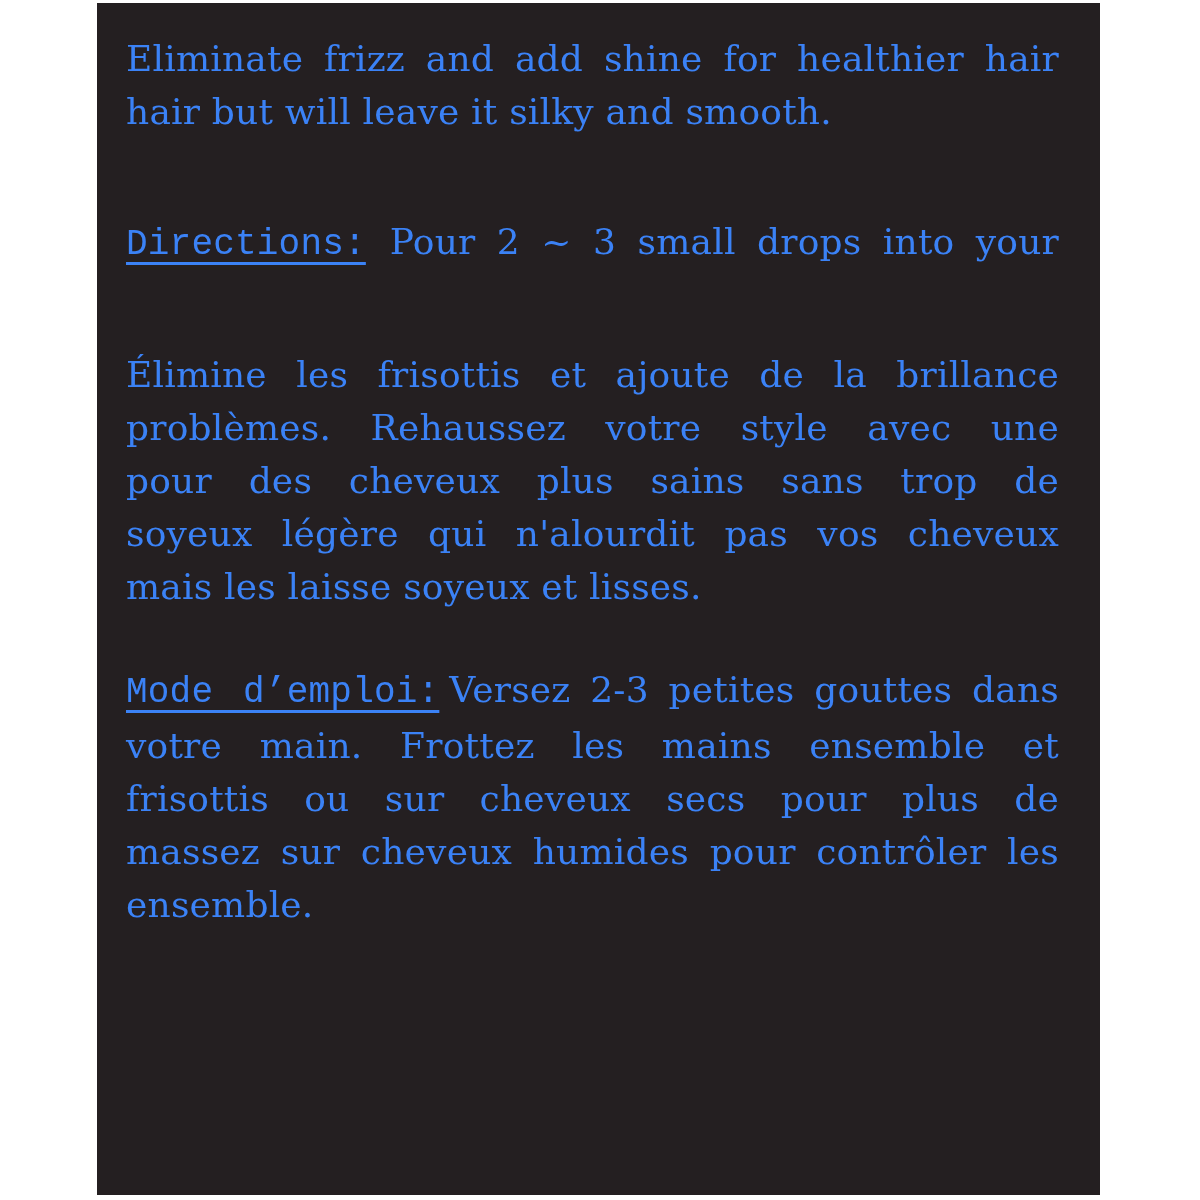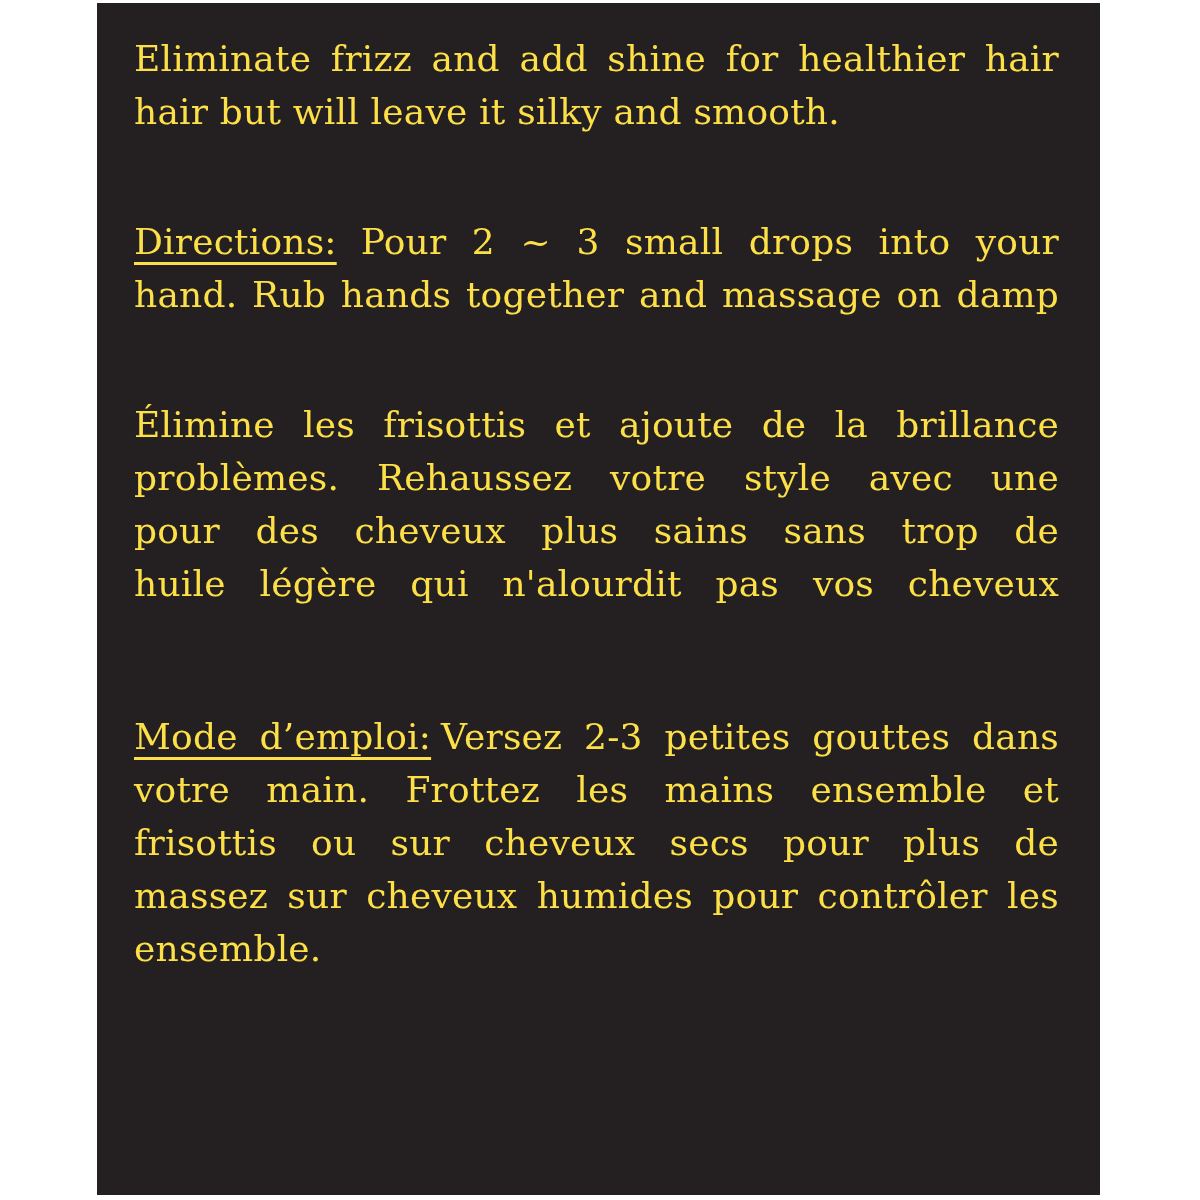--- a/index.html
+++ b/index.html
@@ -11,65 +11,66 @@
     overflow: hidden;
   }
   .panel {
     position: absolute;
     left: 97px;
     top: 3px;
     width: 1003px;
     height: 1192px;
     background: #241f21;
     box-sizing: border-box;
-    padding: 29px 41px 0 37px;
+    padding: 29px 41px 0 29px;
     font-family: "DejaVu Serif", "Liberation Serif", serif;
-    color: #fde047;
+    color: #3b82f6;
   }
   .para { margin: 0; }
   .para + .para { margin-top: 77px; }
-  .para.mode-gap { margin-top: 100px; }
+  .para.mode-gap { margin-top: 50px; }
   .line {
     font-size: 36px;
     line-height: 53px;
     letter-spacing: 0.2px;
     text-align: justify;
     text-align-last: justify;
   }
   .line.last { text-align: center; text-align-last: left; }
   .heading {
     text-decoration: underline;
     text-decoration-thickness: 3px;
     text-underline-offset: 8px;
+    font-family: Liberation Mono, monospace;
   }
   .heading.dir { margin-right: 24px; }
   .heading.mode { margin-right: 10px; }
 </style>
 </head>
 <body>
 
 <div class="panel">
 
   <section class="para">
     <div class="line">Eliminate frizz and add shine for healthier hair</div>
     <div class="line last">hair but will leave it silky and smooth.</div>
   </section>
 
   <section class="para">
     <div class="line">
       <span class="heading dir">Directions:</span><span>Pour 2 ~ 3 small drops into your</span>
     </div>
-    <div class="line">hand. Rub hands together and massage on damp</div>
   </section>
 
   <section class="para">
     <div class="line">Élimine les frisottis et ajoute de la brillance</div>
     <div class="line">problèmes. Rehaussez votre style avec une</div>
     <div class="line">pour des cheveux plus sains sans trop de</div>
-    <div class="line">huile légère qui n'alourdit pas vos cheveux</div>
+    <div class="line">soyeux légère qui n'alourdit pas vos cheveux</div>
+    <div class="line last">mais les laisse soyeux et lisses.</div>
   </section>
 
   <section class="para mode-gap">
     <div class="line">
       <span class="heading mode">Mode d’emploi:</span><span>Versez 2-3 petites gouttes dans</span>
     </div>
     <div class="line">votre main. Frottez les mains ensemble et</div>
     <div class="line">frisottis ou sur cheveux secs pour plus de</div>
     <div class="line">massez sur cheveux humides pour contrôler les</div>
     <div class="line last">ensemble.</div>

